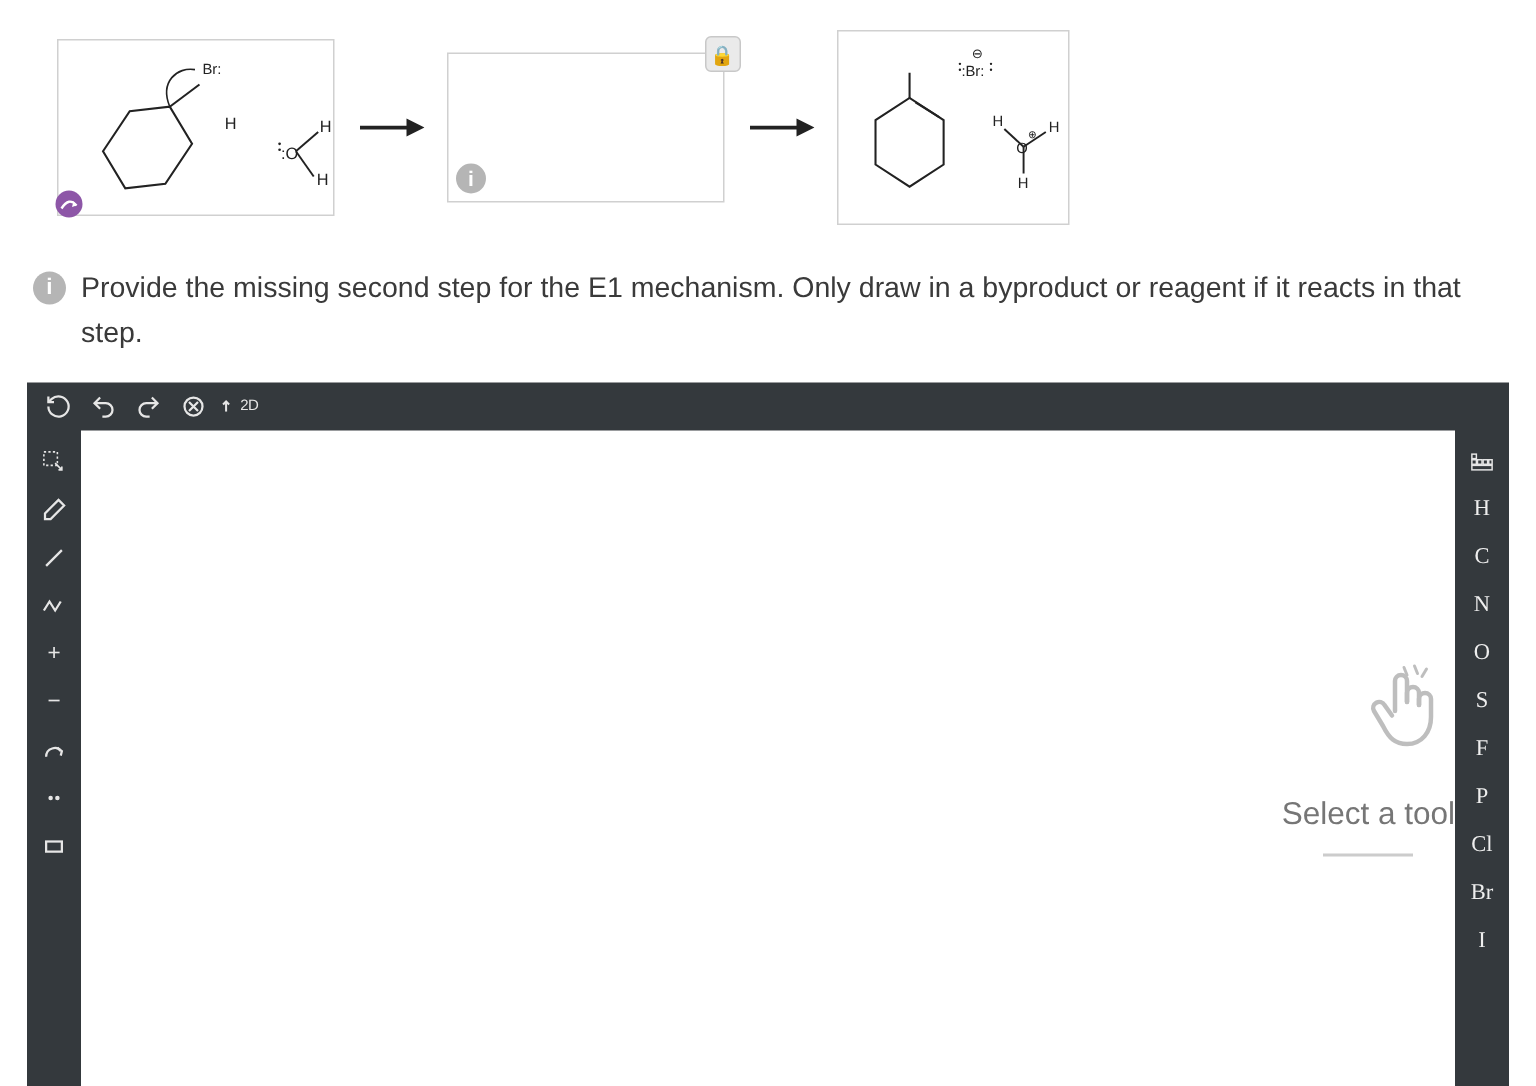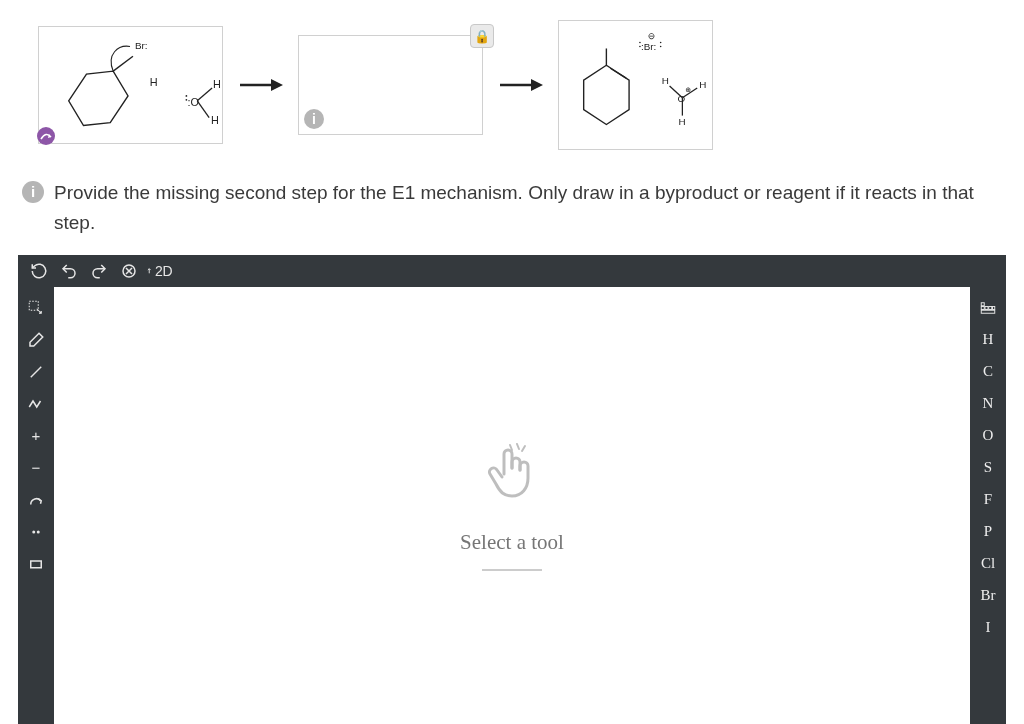--- a/index.html
+++ b/index.html
@@ -129,24 +129,23 @@
       font-size: 15px;
       font-family: Georgia, serif;
       color: #eee;
     }
     .canvas {
       flex: 1;
       background: #fff;
       position: relative;
       display: flex;
       flex-direction: column;
-      align-items: center;
+      align-items: flex-end;
       justify-content: center;
       color: #777;
-      font-family: Liberation Serif, serif;
     }
     .canvas .hand {
       width: 64px; height: 64px;
       margin-bottom: 24px;
       opacity: 0.55;
     }
     .canvas .msg {
       font-size: 21px;
       line-height: 1.4;
       text-align: center;
@@ -268,21 +267,21 @@
           <path d="M15 14l5-5-5-5"></path>
           <path d="M20 9H10a6 6 0 0 0 0 12h3"></path>
         </svg>
     </div>
     <div class="tbtn">
       <svg viewBox="0 0 24 24" fill="none" stroke="currentColor" stroke-width="2">
           <circle cx="12" cy="12" r="8"></circle>
           <path d="M8 8l8 8M16 8l-8 8"></path>
         </svg>
     </div>
-    <div class="tbtn" style="font-size:14px;letter-spacing:-0.5px;">
+    <div class="tbtn" style="font-size:10px;letter-spacing:-0.5px;">
       <svg viewBox="0 0 24 24" fill="none" stroke="currentColor" stroke-width="2">
           <path d="M7 17V7"></path>
           <path d="M4 10l3-3 3 3"></path>
         </svg>
         <span style="margin-left:-2px;">2D</span>
     </div>
   </div>
 
   <div class="drawer-body">
     <div class="left-tools">

